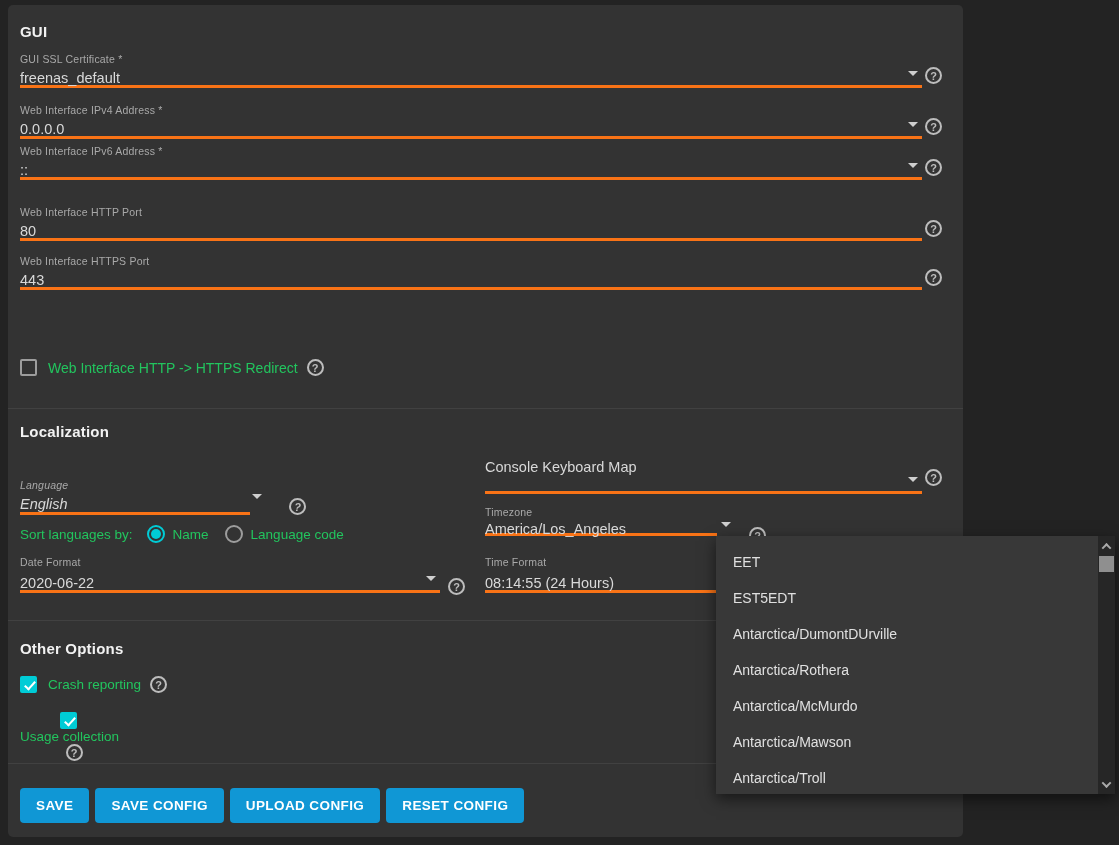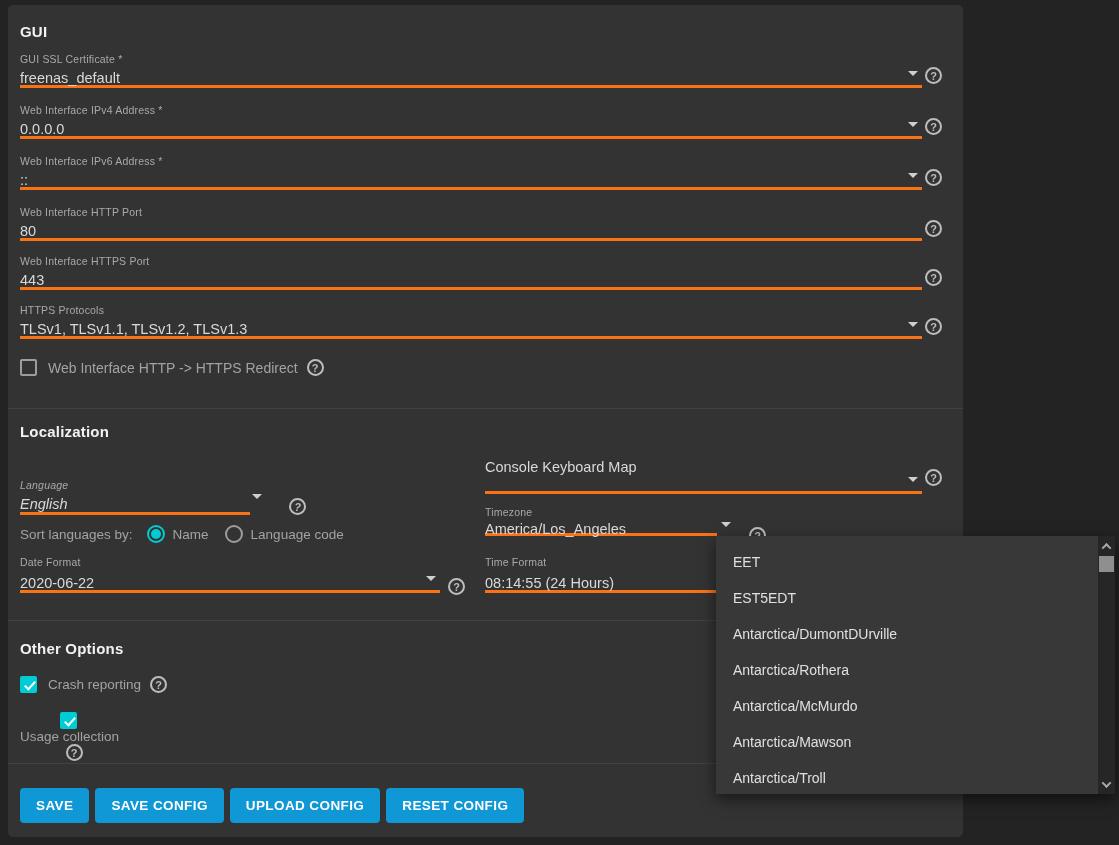--- a/index.html
+++ b/index.html
@@ -45,21 +45,21 @@
   .cbrow { position:absolute; left:12px; display:flex; align-items:center; }
   .cb {
     width:17px; height:17px; border:2px solid #9d9d9d; border-radius:2px;
     margin-right:11px; position:relative; flex:none;
   }
   .cb.on { background:#00ccd6; border-color:#00ccd6; }
   .cb.on::after {
     content:""; position:absolute; left:5px; top:1px; width:4px; height:9px;
     border:solid #ffffff; border-width:0 2px 2px 0; transform:rotate(42deg);
   }
-  .cblabel { font-size:13.5px; color:#a3a3a3; margin-right:9px; }
+  .cblabel { font-size:13.5px; color:#22c55e; margin-right:9px; }
   .help-inline { position:relative; flex:none; }
   
   .radio {
     width:18px; height:18px; border:2px solid #9d9d9d; border-radius:50%;
     margin-right:8px; position:relative; flex:none;
   }
   .radio.on { border-color:#00ccd6; }
   .radio.on::after {
     content:""; position:absolute; left:2px; top:2px; width:10px; height:10px;
     border-radius:50%; background:#00ccd6;
@@ -111,21 +111,21 @@
 
   <div class="row" style="top:99px; width:930px;">
     <div class="ffield" style="width:902px; height:35px;">
       <div class="flabel">Web Interface IPv4 Address *</div>
       <div class="fvalue">0.0.0.0</div>
       <span class="arr inline"></span>
     </div>
     <span class="help" style="left:905px; top:14px;"></span>
   </div>
 
-  <div class="row" style="top:150px; width:930px;">
+  <div class="row" style="top:140px; width:930px;">
     <div class="ffield" style="width:902px; height:35px;">
       <div class="flabel">Web Interface IPv6 Address *</div>
       <div class="fvalue">::</div>
       <span class="arr inline"></span>
     </div>
     <span class="help" style="left:905px; top:14px;"></span>
   </div>
 
   <div class="row" style="top:201px; width:930px;">
     <div class="ffield" style="width:902px; height:35px;">
@@ -136,28 +136,20 @@
   </div>
 
   <div class="row" style="top:250px; width:930px;">
     <div class="ffield" style="width:902px; height:35px;">
       <div class="flabel">Web Interface HTTPS Port</div>
       <div class="fvalue">443</div>
     </div>
     <span class="help" style="left:905px; top:14px;"></span>
   </div>
 
-  <div class="row" style="top:299px; width:930px;">
-    <div class="ffield" style="width:902px; height:35px;">
-      <div class="flabel">HTTPS Protocols</div>
-      <div class="fvalue">TLSv1, TLSv1.1, TLSv1.2, TLSv1.3</div>
-      <span class="arr inline"></span>
-    </div>
-    <span class="help" style="left:905px; top:14px;"></span>
-  </div>
 
   <div class="cbrow" style="top:354px;">
     <span class="cb"></span>
     <span class="cblabel" style="font-size:14px;">Web Interface HTTP -&gt; HTTPS Redirect</span>
     <span class="help help-inline"></span>
   </div>
 
   <div class="divider" style="top:403px;"></div>
 
   <div class="sec-title" style="top:418px;">Localization</div>

